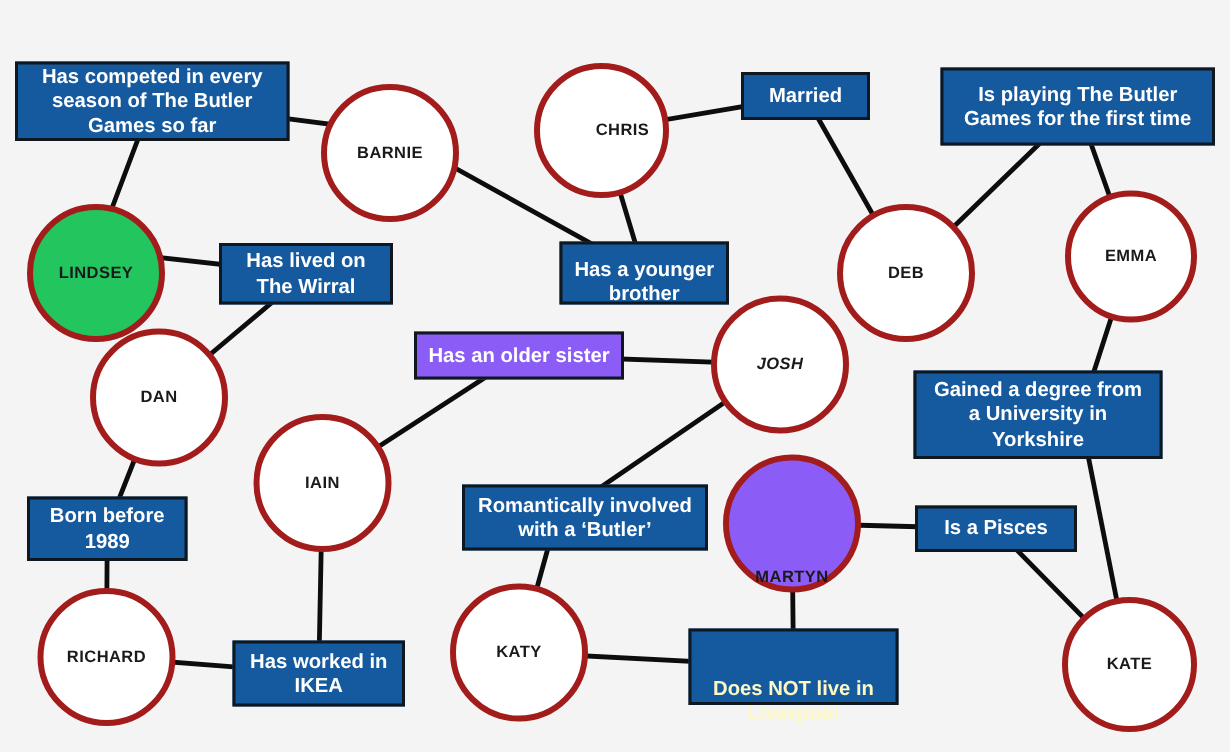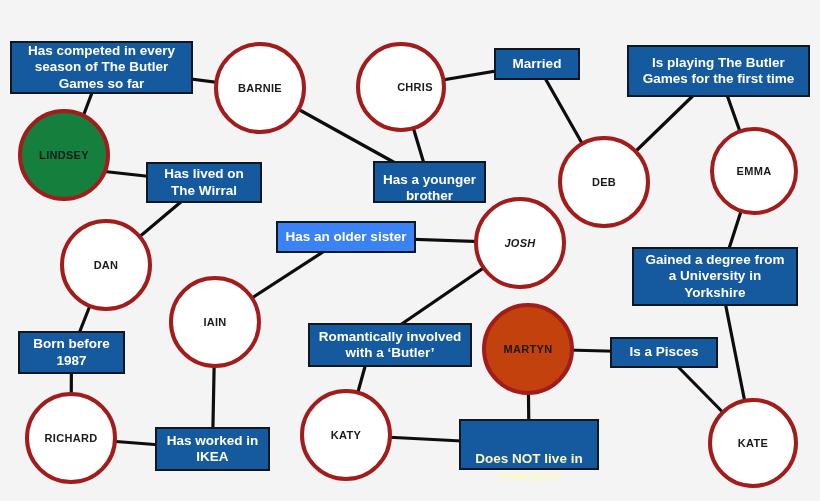--- a/index.html
+++ b/index.html
@@ -87,72 +87,72 @@
 Games for the first time</span>
       </div>
       <div class="clue" style="left: 146px; top: 162px; width: 116px; height: 41px; background: rgb(21, 89, 158); border: 2px solid rgb(16, 24, 31);">
         <span class="label" style="color: rgb(255, 255, 255);">Has lived on
 The Wirral</span>
       </div>
       <div class="clue" style="left: 373px; top: 161px; width: 113px; height: 42px; background: rgb(21, 89, 158); border: 2px solid rgb(16, 24, 31);">
         <span class="label" style="color: rgb(255, 255, 255); margin-top: 12px;">Has a younger
 brother</span>
       </div>
-      <div class="clue" style="left: 276px; top: 221px; width: 140px; height: 32px; background: #3b82f6; border: 2px solid rgb(16, 24, 31);">
+      <div class="clue" style="left: 276px; top: 221px; width: 140px; height: 32px; background: #8b5cf6; border: 2px solid rgb(16, 24, 31);">
         <span class="label" style="color: rgb(255, 255, 255);">Has an older sister</span>
       </div>
-      <div class="clue" style="left: 632px; top: 247px; width: 166px; height: 59px; background: rgb(21, 89, 158); border: 2px solid rgb(16, 24, 31);">
+      <div class="clue" style="left: 609px; top: 247px; width: 166px; height: 59px; background: rgb(21, 89, 158); border: 2px solid rgb(16, 24, 31);">
         <span class="label" style="color: rgb(255, 255, 255);">Gained a degree from
 a University in
 Yorkshire</span>
       </div>
       <div class="clue" style="left: 18px; top: 331px; width: 107px; height: 43px; background: rgb(21, 89, 158); border: 2px solid rgb(16, 24, 31);">
         <span class="label" style="color: rgb(255, 255, 255);">Born before
-1987</span>
+1989</span>
       </div>
       <div class="clue" style="left: 289px; top: 323px; width: 164px; height: 44px; background: rgb(21, 89, 158); border: 2px solid rgb(16, 24, 31); margin-left: 19px;">
         <span class="label" style="color: rgb(255, 255, 255);">Romantically involved
 with a ‘Butler’</span>
       </div>
       <div class="clue" style="left: 610px; top: 337px; width: 108px; height: 31px; background: rgb(21, 89, 158); border: 2px solid rgb(16, 24, 31);">
         <span class="label" style="color: rgb(255, 255, 255);">Is a Pisces</span>
       </div>
       <div class="clue" style="left: 155px; top: 427px; width: 115px; height: 44px; background: rgb(21, 89, 158); border: 2px solid rgb(16, 24, 31);">
         <span class="label" style="color: rgb(255, 255, 255);">Has worked in
 IKEA</span>
       </div>
       <div class="clue" style="left: 459px; top: 419px; width: 140px; height: 51px; background: rgb(21, 89, 158); border: 2px solid rgb(16, 24, 31);">
         <span class="label" style="color: #fef9c3; margin-top: 46px;">Does NOT live in
 Liverpool</span>
       </div>
-      <div class="person" style="left: 214px; top: 42px; width: 92px; height: 92px; background: rgb(255, 255, 255); border: 4px solid rgb(162, 28, 28);">
+      <div class="person" style="left: 214px; top: 56px; width: 92px; height: 92px; background: rgb(255, 255, 255); border: 4px solid rgb(162, 28, 28);">
         <span class="label" style="color: rgb(26, 26, 26);">BARNIE</span>
       </div>
       <div class="person" style="left: 356px; top: 42px; width: 90px; height: 90px; background: rgb(255, 255, 255); border: 4px solid rgb(162, 28, 28);">
         <span class="label" style="color: rgb(26, 26, 26); margin-left: 28px;">CHRIS</span>
       </div>
-      <div class="person" style="left: 18px; top: 109px; width: 92px; height: 92px; background: #15803d; border: 4px solid rgb(162, 28, 28);">
+      <div class="person" style="left: 18px; top: 136px; width: 92px; height: 92px; background: #22c55e; border: 4px solid rgb(162, 28, 28);">
         <span class="label" style="color: rgb(26, 26, 26);">LINDSEY</span>
       </div>
       <div class="person" style="left: 558px; top: 136px; width: 92px; height: 92px; background: rgb(255, 255, 255); border: 4px solid rgb(162, 28, 28);">
         <span class="label" style="color: rgb(26, 26, 26);">DEB</span>
       </div>
       <div class="person" style="left: 710px; top: 127px; width: 88px; height: 88px; background: rgb(255, 255, 255); border: 4px solid rgb(162, 28, 28);">
         <span class="label" style="color: rgb(26, 26, 26);">EMMA</span>
       </div>
       <div class="person" style="left: 60px; top: 219px; width: 92px; height: 92px; background: rgb(255, 255, 255); border: 4px solid rgb(162, 28, 28);">
         <span class="label" style="color: rgb(26, 26, 26);">DAN</span>
       </div>
       <div class="person" style="left: 474px; top: 197px; width: 92px; height: 92px; background: rgb(255, 255, 255); border: 4px solid rgb(162, 28, 28);">
         <span class="label" style="color: rgb(26, 26, 26); font-style: italic;">JOSH</span>
       </div>
       <div class="person" style="left: 169px; top: 276px; width: 92px; height: 92px; background: rgb(255, 255, 255); border: 4px solid rgb(162, 28, 28);">
         <span class="label" style="color: rgb(26, 26, 26);">IAIN</span>
       </div>
-      <div class="person" style="left: 482px; top: 303px; width: 92px; height: 92px; background: #c2410c; border: 4px solid rgb(162, 28, 28);">
+      <div class="person" style="left: 482px; top: 303px; width: 92px; height: 92px; background: #8b5cf6; border: 4px solid rgb(162, 28, 28); align-items: flex-end;">
         <span class="label" style="color: rgb(26, 26, 26);">MARTYN</span>
       </div>
       <div class="person" style="left: 25px; top: 392px; width: 92px; height: 92px; background: rgb(255, 255, 255); border: 4px solid rgb(162, 28, 28);">
         <span class="label" style="color: rgb(26, 26, 26);">RICHARD</span>
       </div>
       <div class="person" style="left: 300px; top: 389px; width: 92px; height: 92px; background: rgb(255, 255, 255); border: 4px solid rgb(162, 28, 28);">
         <span class="label" style="color: rgb(26, 26, 26);">KATY</span>
       </div>
       <div class="person" style="left: 708px; top: 398px; width: 90px; height: 90px; background: rgb(255, 255, 255); border: 4px solid rgb(162, 28, 28);">
         <span class="label" style="color: rgb(26, 26, 26);">KATE</span>

